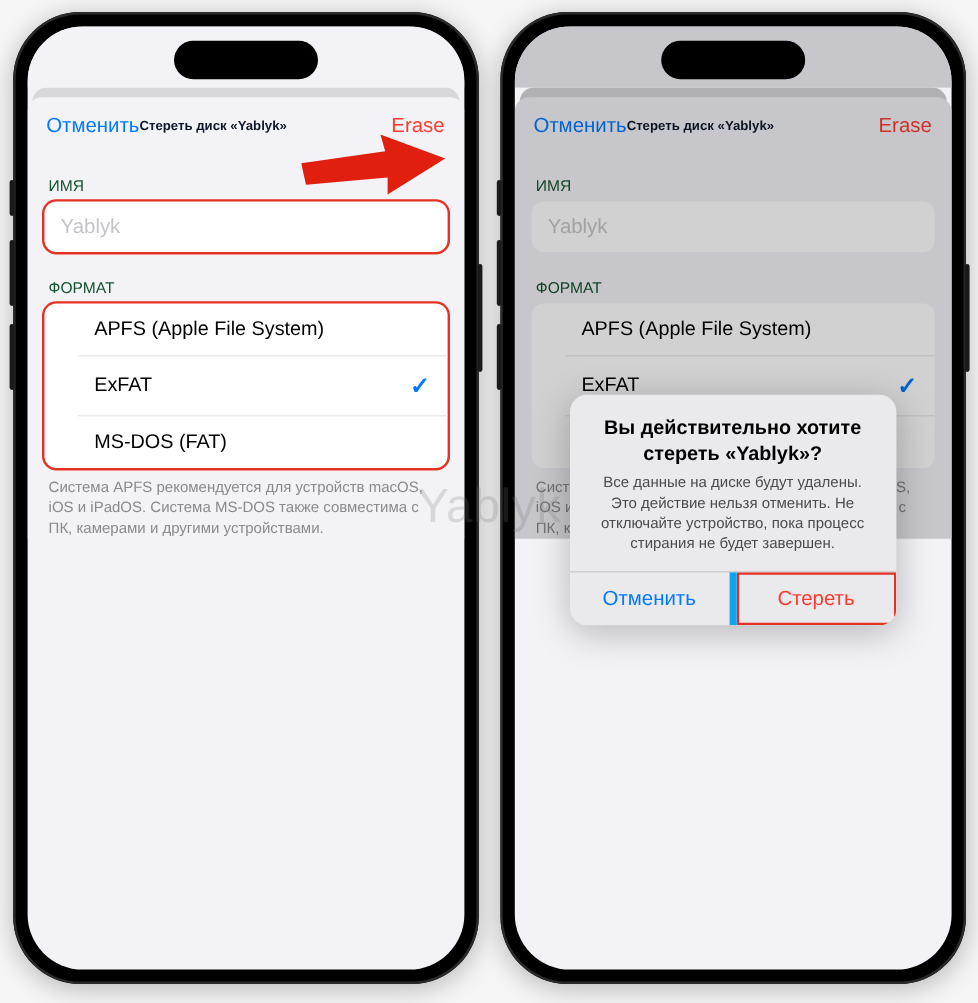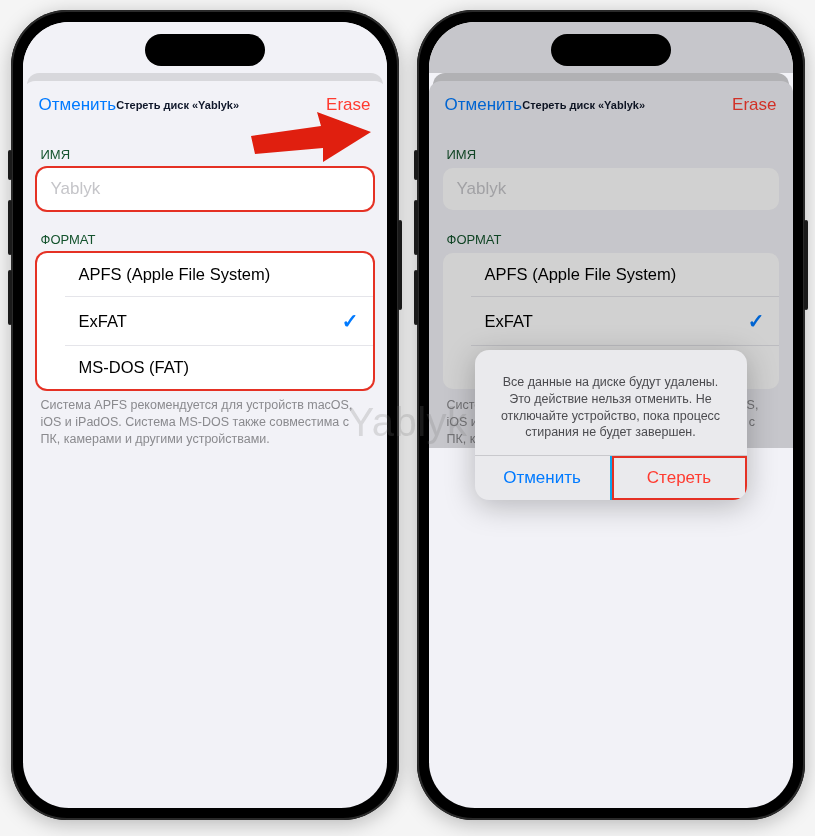--- a/index.html
+++ b/index.html
@@ -140,21 +140,21 @@
     margin-top: 20px;
   }
   .alert-body { padding: 18px 16px 14px; text-align:center; }
   .alert-title { font-size: 16.5px; font-weight:600; line-height:1.25; color:#000; }
   .alert-msg { font-size: 12.5px; color:#4b4b4f; margin-top:6px; line-height:1.35; }
   .alert-buttons { display:flex; border-top:1px solid #c9c9cd; }
   .alert-btn {
     flex:1; padding: 12px 0; text-align:center; font-size:17px;
     color:#007aff;
   }
-  .alert-btn + .alert-btn { border-left:2px solid #0ea5e9; }
+  .alert-btn + .alert-btn { border-left:6px solid #0ea5e9; }
   .alert-btn.destructive { color:#ff3b30; }
   .alert-btn.highlight { box-shadow: inset 0 0 0 2px #e53124; }
 </style>
 </head>
 <body>
 
 <div class="phones-row">
 
   <div class="phone-frame">
     <div class="phone-btn-left b1"></div>
@@ -252,20 +252,21 @@
               <span>MS-DOS (FAT)</span>
             </div>
           </div>
           <div class="footer-note">Система APFS рекомендуется для устройств macOS, iOS и iPadOS. Система MS-DOS также совместима с ПК, камерами и другими устройствами.</div>
         </div>
       </div>
 
       <div class="alert-backdrop">
         <div class="alert">
           <div class="alert-body">
+            <div class="alert-title">Вы действительно хотите стереть «Yablyk»?</div>
             <div class="alert-msg">Все данные на диске будут удалены. Это действие нельзя отменить. Не отключайте устройство, пока процесс стирания не будет завершен.</div>
           </div>
           <div class="alert-buttons">
             <div class="alert-btn">Отменить</div>
             <div class="alert-btn destructive highlight">Стереть</div>
           </div>
         </div>
       </div>
     </div>
   </div>

